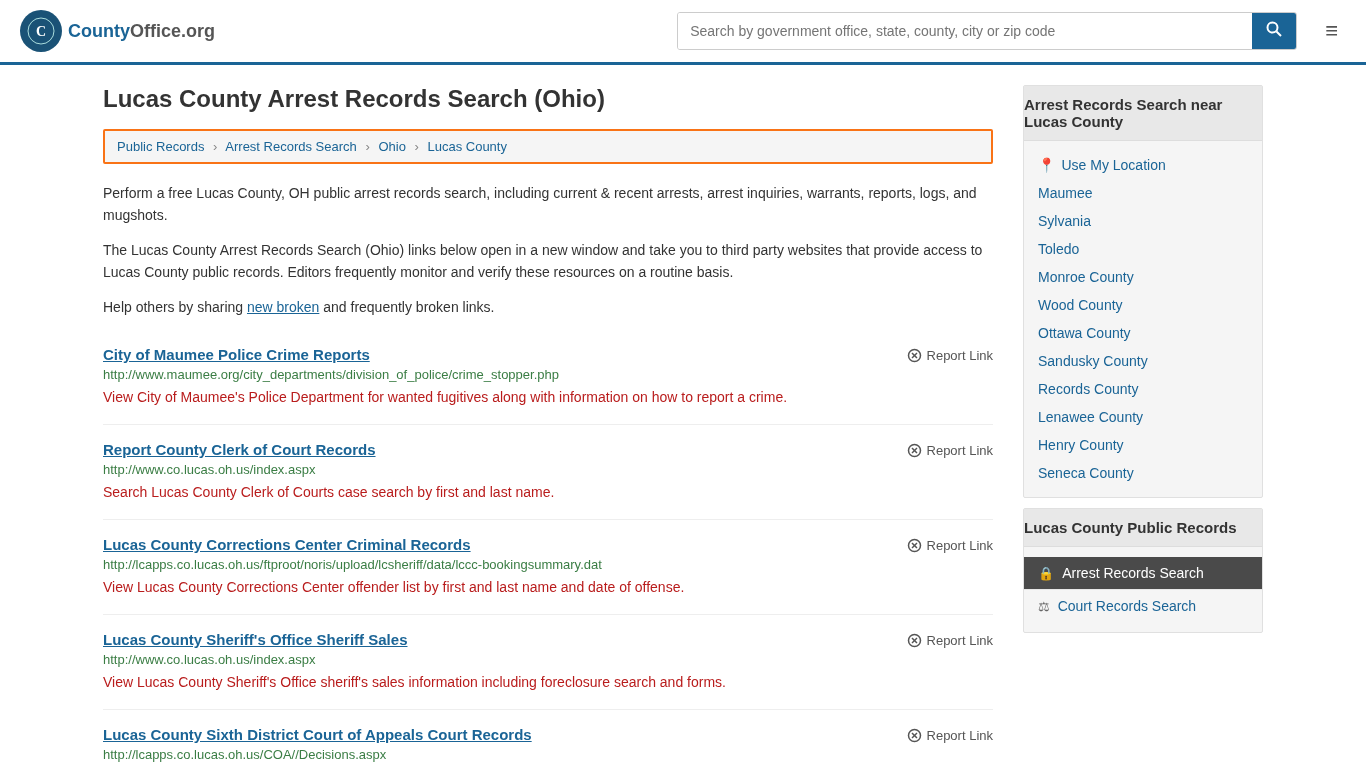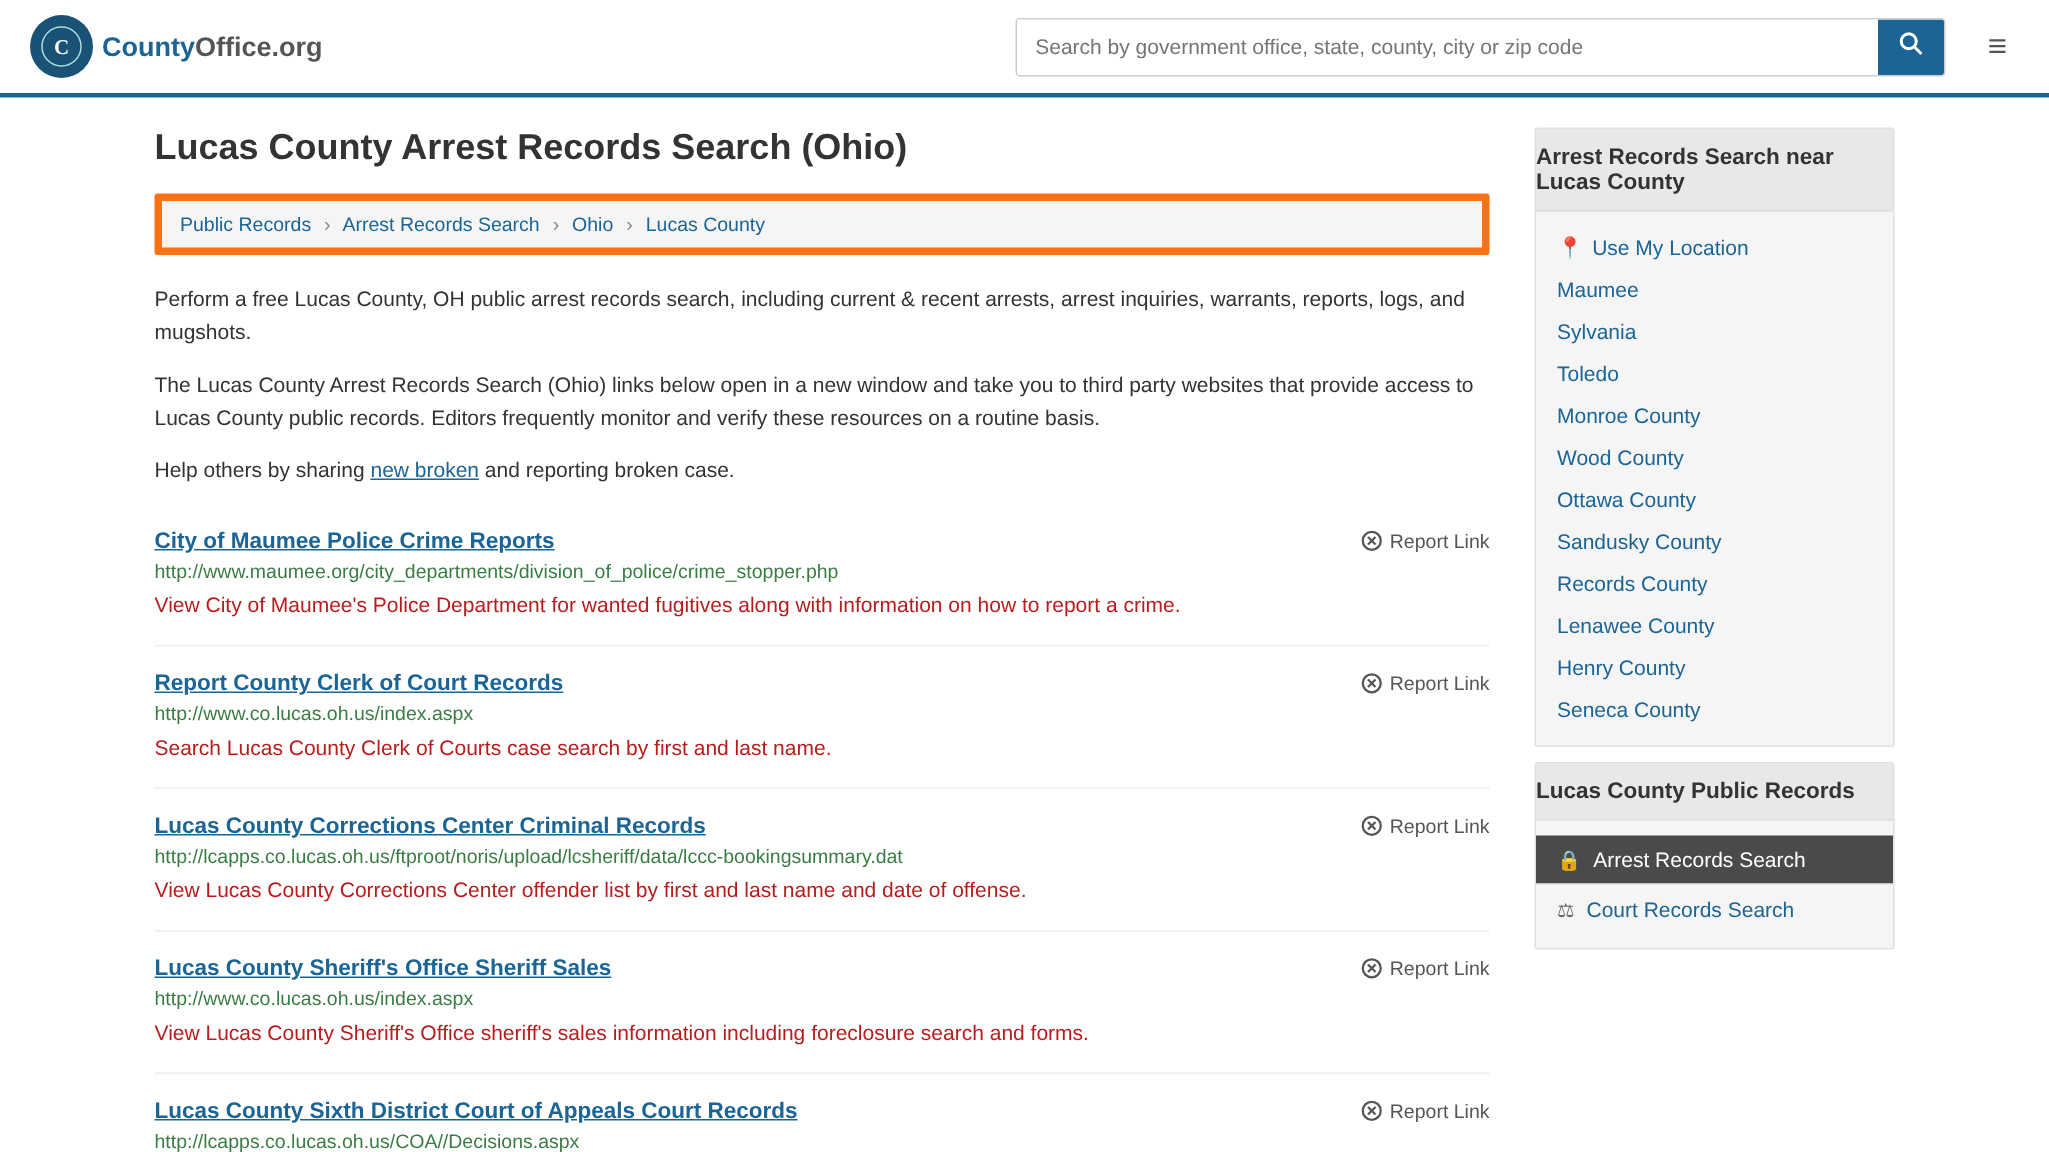--- a/index.html
+++ b/index.html
@@ -92,21 +92,21 @@
     .page-title {
       font-size: 24px;
       font-weight: bold;
       color: #333;
       margin-bottom: 16px;
     }
 
     
     .breadcrumb {
       background: #f5f5f5;
-      border: 5px solid #f97316;
+      border: 2px solid #f97316;
       padding: 8px 12px;
       font-size: 13px;
       color: #555;
       margin-bottom: 18px;
       border-radius: 2px;
     }
     .breadcrumb a {
       color: #1a6496;
       text-decoration: none;
     }
@@ -136,21 +136,21 @@
       font-size: 15px;
       font-weight: bold;
       color: #1a6496;
       text-decoration: underline;
       cursor: pointer;
       display: inline;
     }
     .result-header {
       display: flex;
       justify-content: space-between;
-      align-items: center;
+      align-items: flex-end;
       margin-bottom: 4px;
     }
     .report-link {
       display: flex;
       align-items: center;
       gap: 5px;
       font-size: 13px;
       color: #555;
       cursor: pointer;
       white-space: nowrap;
@@ -278,21 +278,21 @@
       <a href="#">Arrest Records Search</a>
       <span class="sep">›</span>
       <a href="#">Ohio</a>
       <span class="sep">›</span>
       <a href="#">Lucas County</a>
     </div>
 
     <p class="description">Perform a free Lucas County, OH public arrest records search, including current &amp; recent arrests, arrest inquiries, warrants, reports, logs, and mugshots.</p>
     <p class="description">The Lucas County Arrest Records Search (Ohio) links below open in a new window and take you to third party websites that provide access to Lucas County public records. Editors frequently monitor and verify these resources on a routine basis.</p>
     <p class="description">
-      <span>Help others by sharing </span><a href="#">new broken</a><span> and reporting broken case.</span>
+      <span>Help others by sharing </span><a href="#">new broken</a><span> and frequently broken links.</span>
     </p>
 
     <div id="results-list">
         <div class="result-entry">
       <div class="result-header">
         <a class="result-title" href="#">City of Maumee Police Crime Reports</a>
         <div class="report-link">
           <svg width="15" height="15" viewBox="0 0 15 15" fill="none" stroke="#555" stroke-width="1.5">
             <circle cx="7.5" cy="7.5" r="6"></circle>
             <line x1="5" y1="5" x2="10" y2="10"></line>

